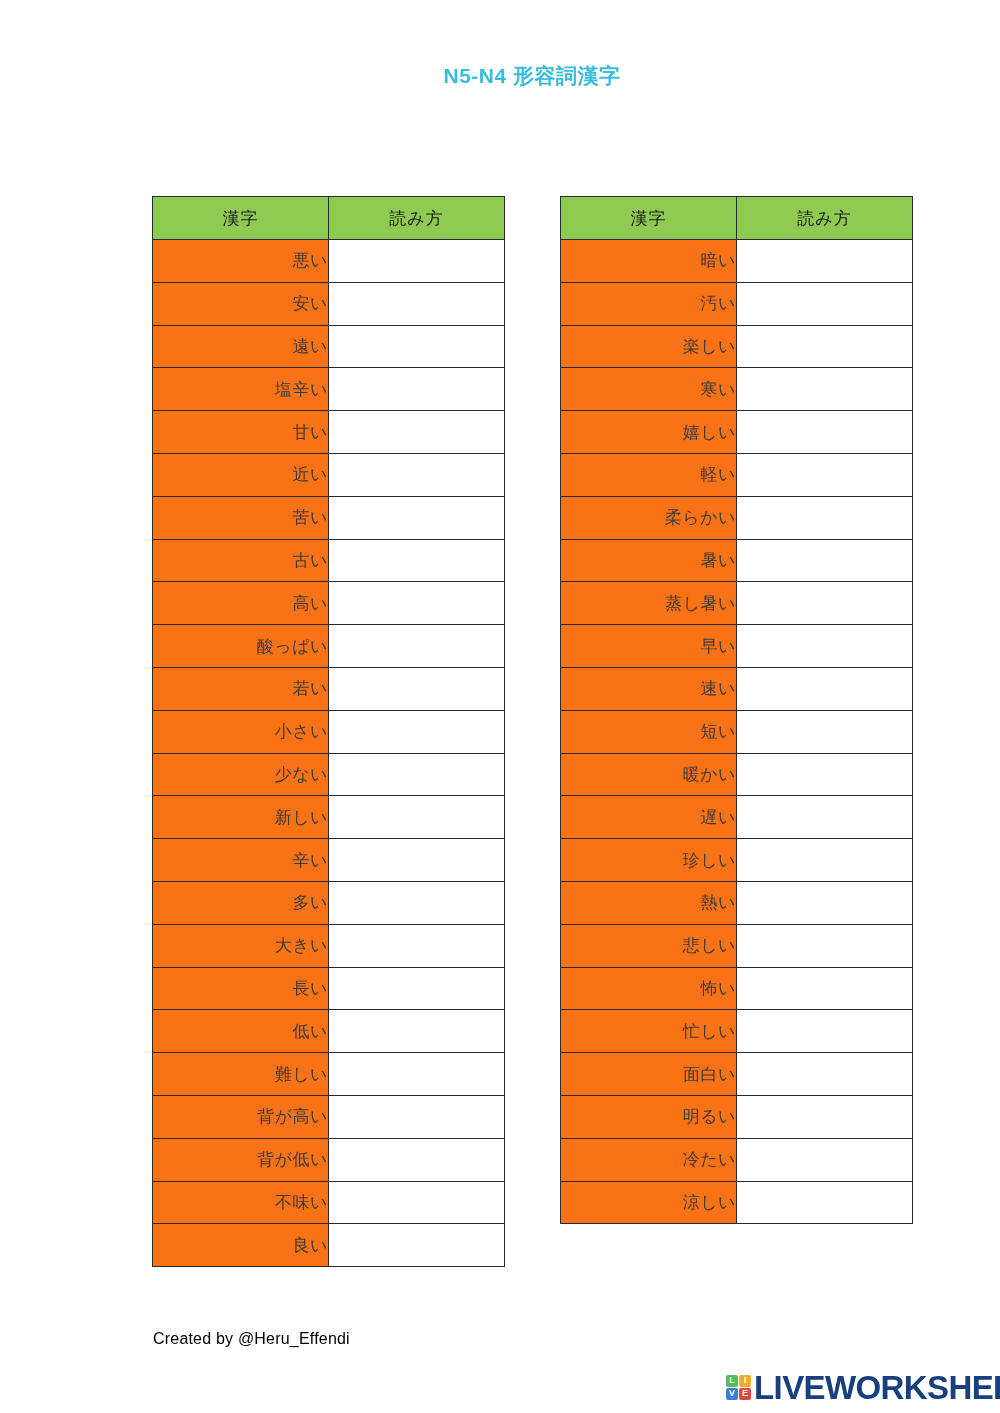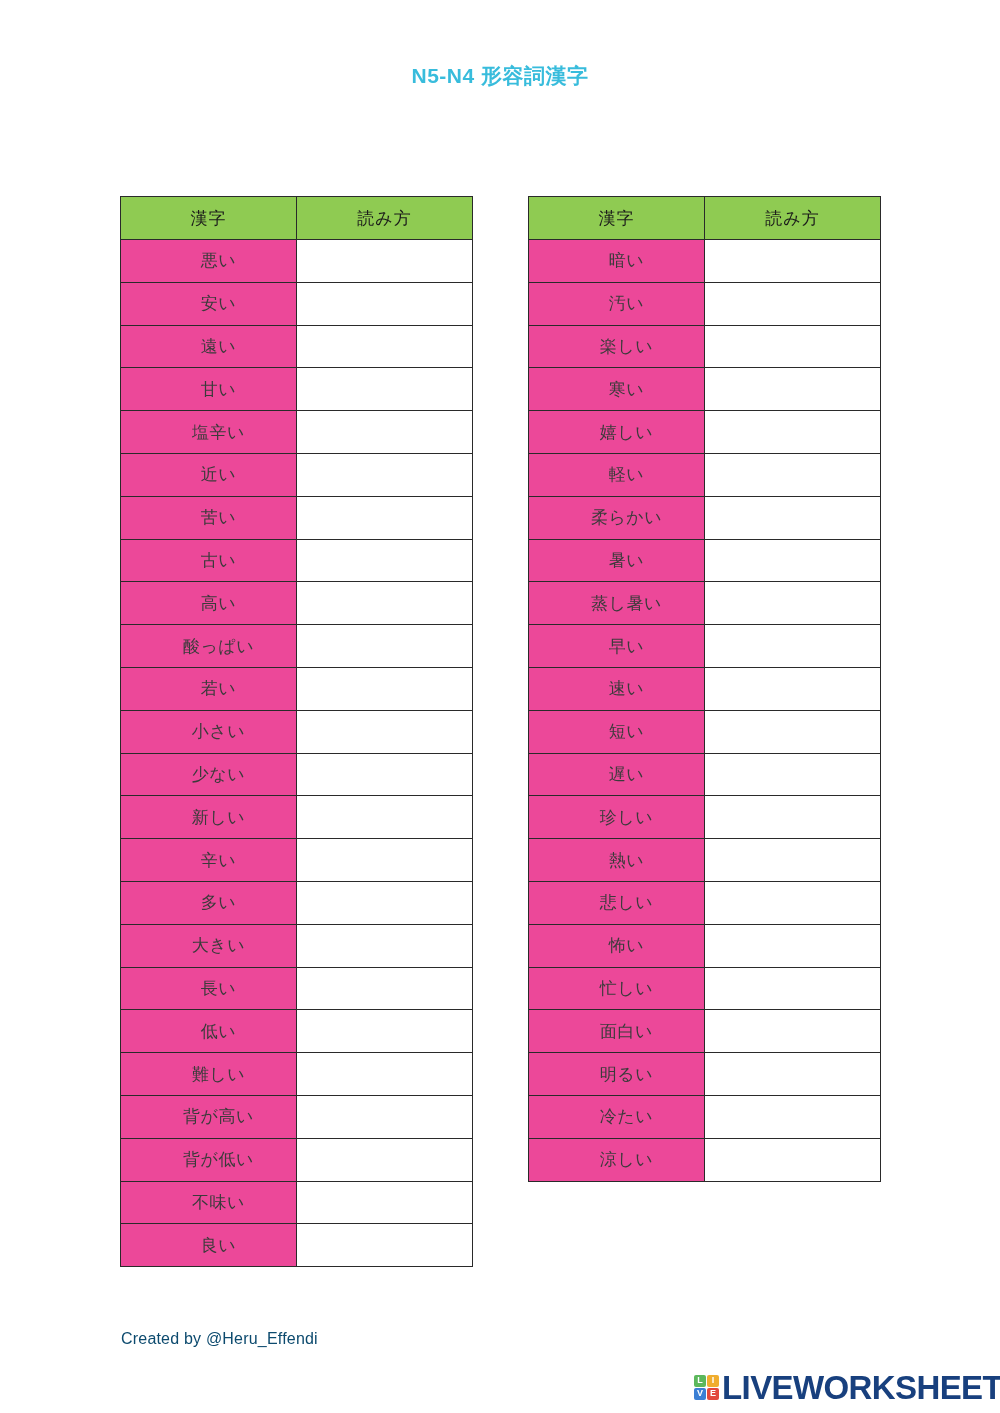--- a/index.html
+++ b/index.html
@@ -12,20 +12,21 @@
     height: 1413px;
     position: relative;
     font-family: "Liberation Serif", "DejaVu Serif", serif;
     overflow: hidden;
   }
 
   .page {
     position: absolute;
     inset: 0;
     background: #ffffff;
+    margin-left: 32px;
   }
 
   
   .worksheet-title {
     position: absolute;
     top: 62px;
     left: 0;
     width: 1000px;
     text-align: center;
     font-family: "Liberation Sans", "DejaVu Sans", sans-serif;
@@ -43,21 +44,21 @@
     left: 0;
     width: 1000px;
     height: 1075px;
   }
 
   .kanji-table {
     position: absolute;
     top: 0;
     border-collapse: collapse;
     table-layout: fixed;
-    background: #ec4899;
+    background: #f97316;
   }
   .kanji-table.left  { left: 120px; }
   .kanji-table.right { left: 528px; }
 
   .kanji-table col.c-kanji   { width: 176px; }
   .kanji-table col.c-reading { width: 176px; }
 
   .kanji-table th,
   .kanji-table td {
     border: 1px solid #2a2a2a;
@@ -70,39 +71,39 @@
     background: #8fcb52;
     text-align: center;
     font-size: 17px;
     font-weight: 400;
     color: #1a1a1a;
     height: 42px;
     letter-spacing: 1px;
   }
 
   .kanji-table tbody td.kanji-cell {
-    text-align: center;
+    text-align: right;
     padding-left: 20px;
     font-size: 17px;
     color: #3b3b3b;
     letter-spacing: 0.5px;
   }
 
   .kanji-table tbody td.reading-cell {
     background: #ffffff;
   }
 
   
   .credit {
     position: absolute;
     left: 121px;
     top: 1330px;
     font-family: "Liberation Sans", "DejaVu Sans", sans-serif;
     font-size: 16px;
-    color: #0c4a6e;
+    color: #000000;
     letter-spacing: 0.2px;
     white-space: nowrap;
   }
 
   .lws-logo {
     position: absolute;
     left: 694px;
     top: 1367px;
     display: flex;
     align-items: center;
@@ -170,25 +171,25 @@
           </tr>
           <tr>
             <td class="kanji-cell">安い</td>
             <td class="reading-cell"></td>
           </tr>
           <tr>
             <td class="kanji-cell">遠い</td>
             <td class="reading-cell"></td>
           </tr>
           <tr>
+            <td class="kanji-cell">塩辛い</td>
+            <td class="reading-cell"></td>
+          </tr>
+          <tr>
             <td class="kanji-cell">甘い</td>
-            <td class="reading-cell"></td>
-          </tr>
-          <tr>
-            <td class="kanji-cell">塩辛い</td>
             <td class="reading-cell"></td>
           </tr>
           <tr>
             <td class="kanji-cell">近い</td>
             <td class="reading-cell"></td>
           </tr>
           <tr>
             <td class="kanji-cell">苦い</td>
             <td class="reading-cell"></td>
           </tr>
@@ -317,20 +318,24 @@
           </tr>
           <tr>
             <td class="kanji-cell">速い</td>
             <td class="reading-cell"></td>
           </tr>
           <tr>
             <td class="kanji-cell">短い</td>
             <td class="reading-cell"></td>
           </tr>
           <tr>
+            <td class="kanji-cell">暖かい</td>
+            <td class="reading-cell"></td>
+          </tr>
+          <tr>
             <td class="kanji-cell">遅い</td>
             <td class="reading-cell"></td>
           </tr>
           <tr>
             <td class="kanji-cell">珍しい</td>
             <td class="reading-cell"></td>
           </tr>
           <tr>
             <td class="kanji-cell">熱い</td>
             <td class="reading-cell"></td>

